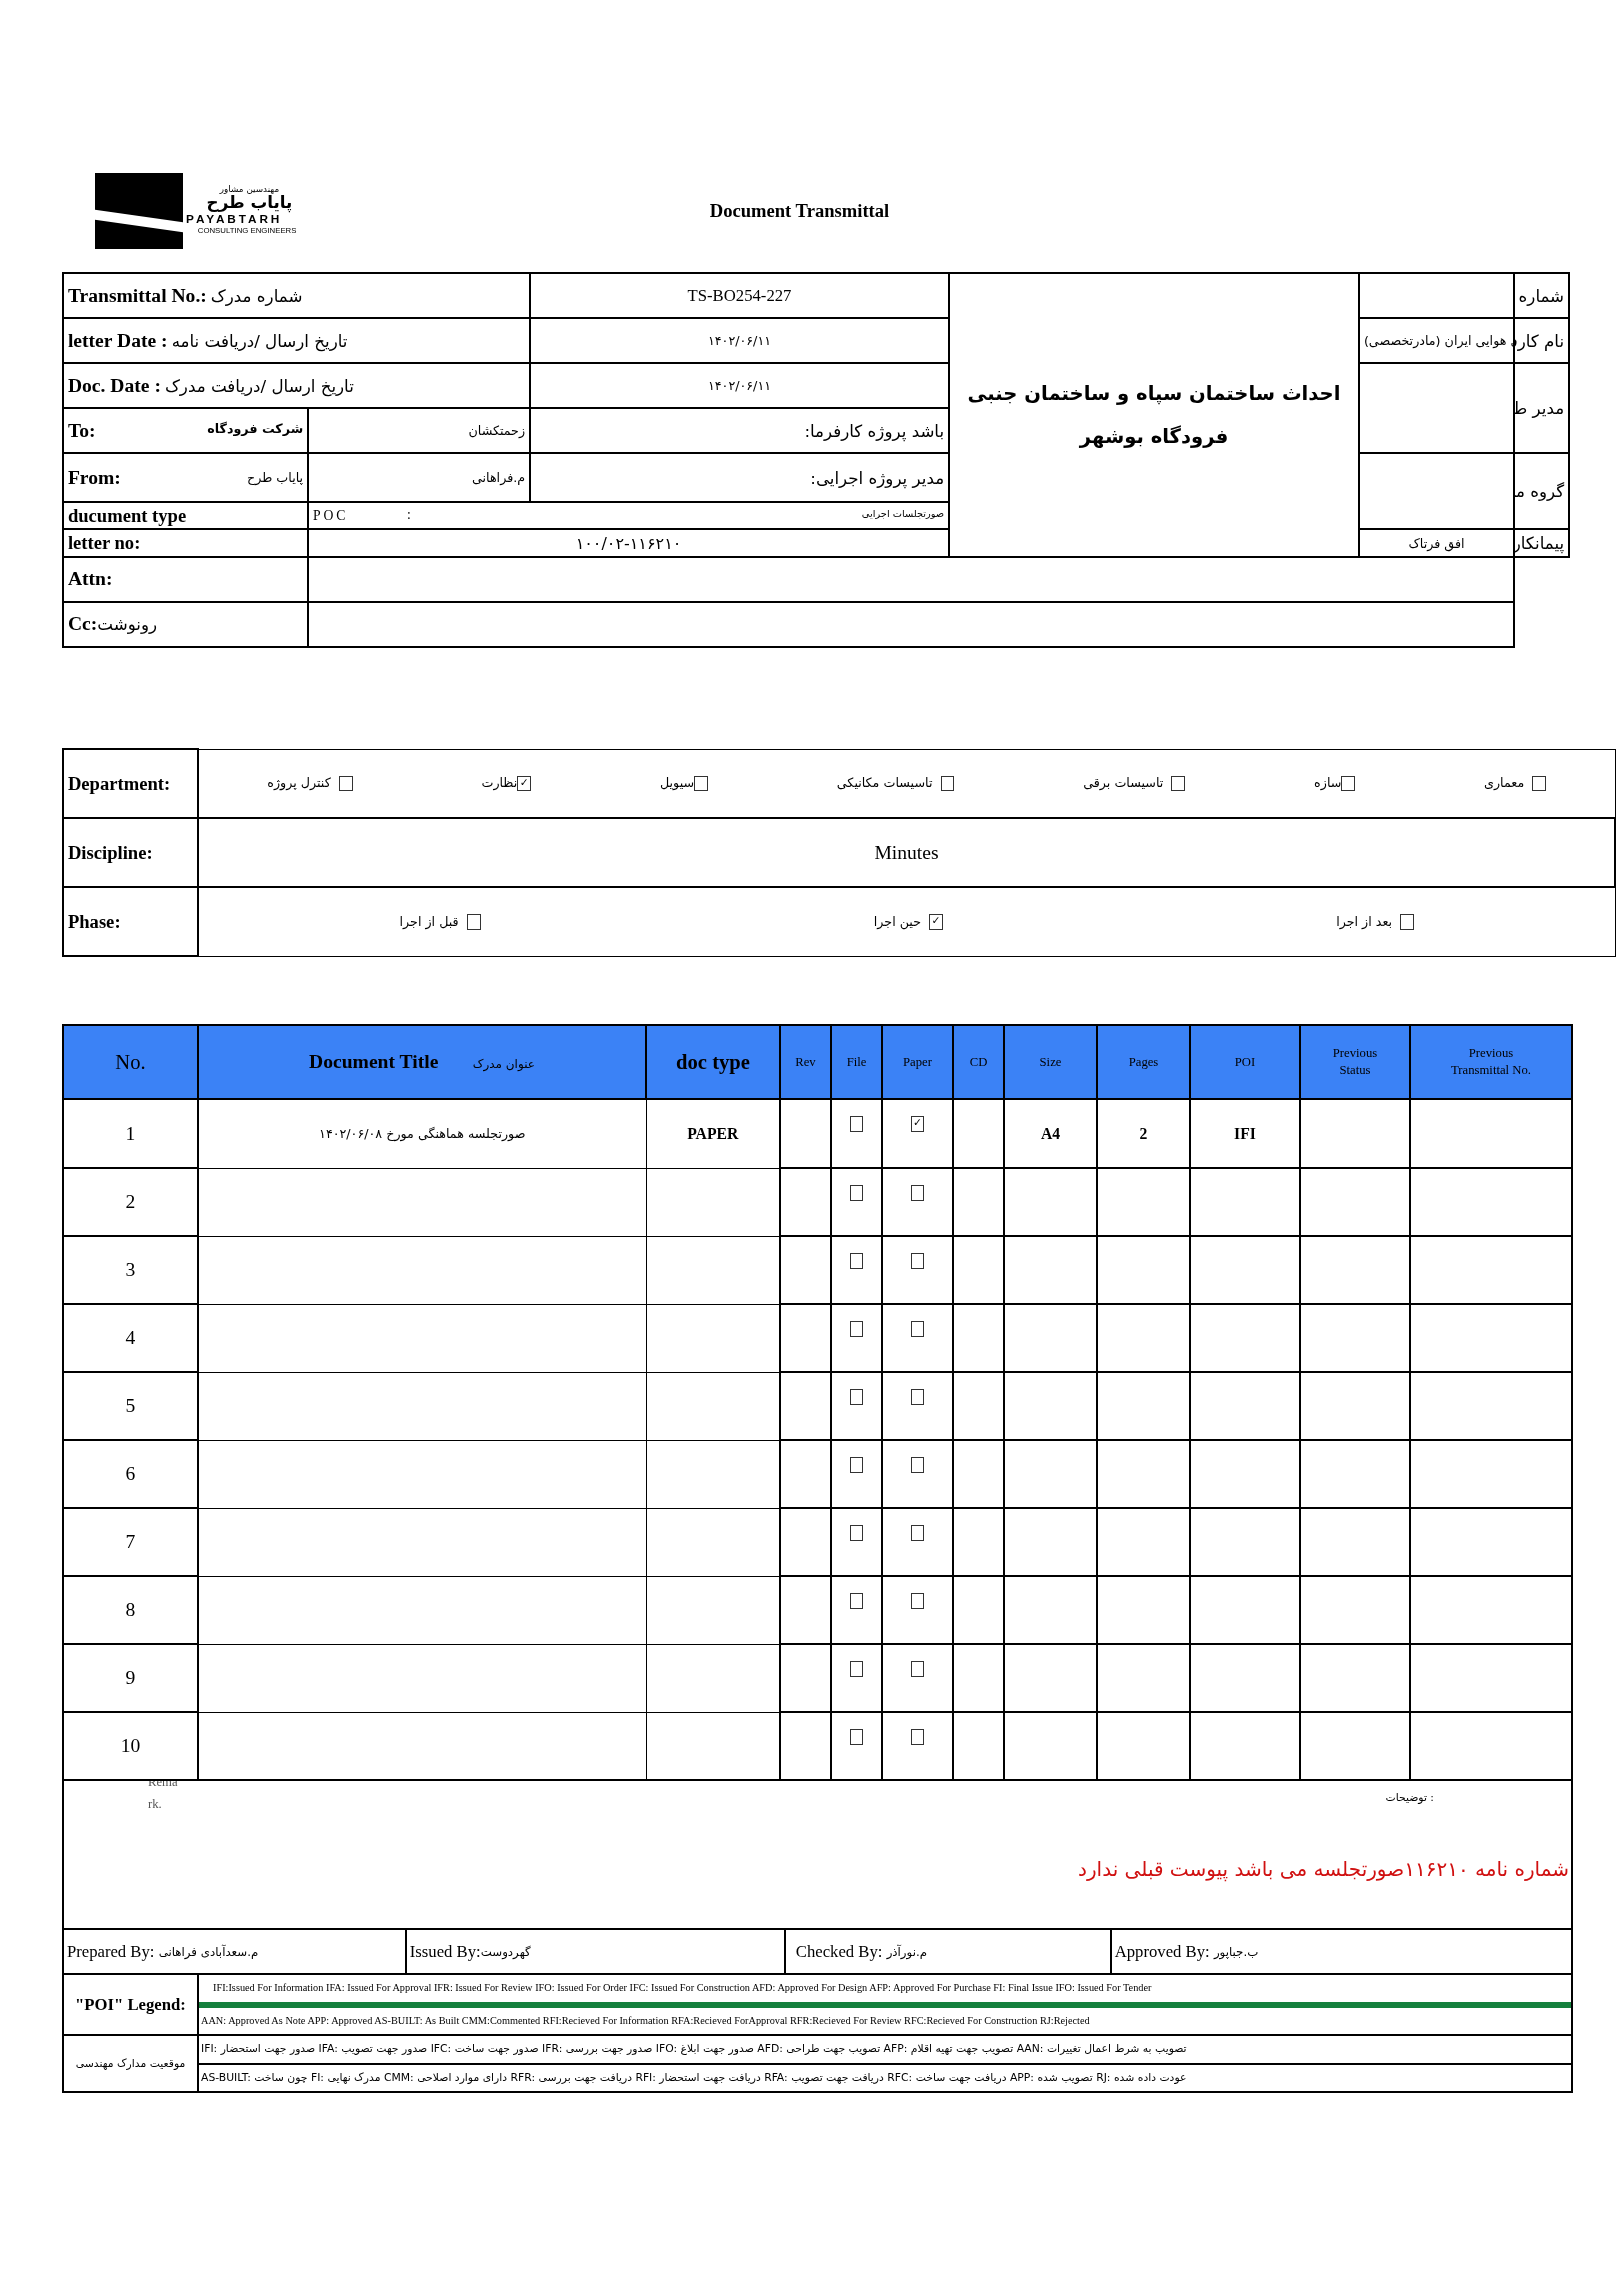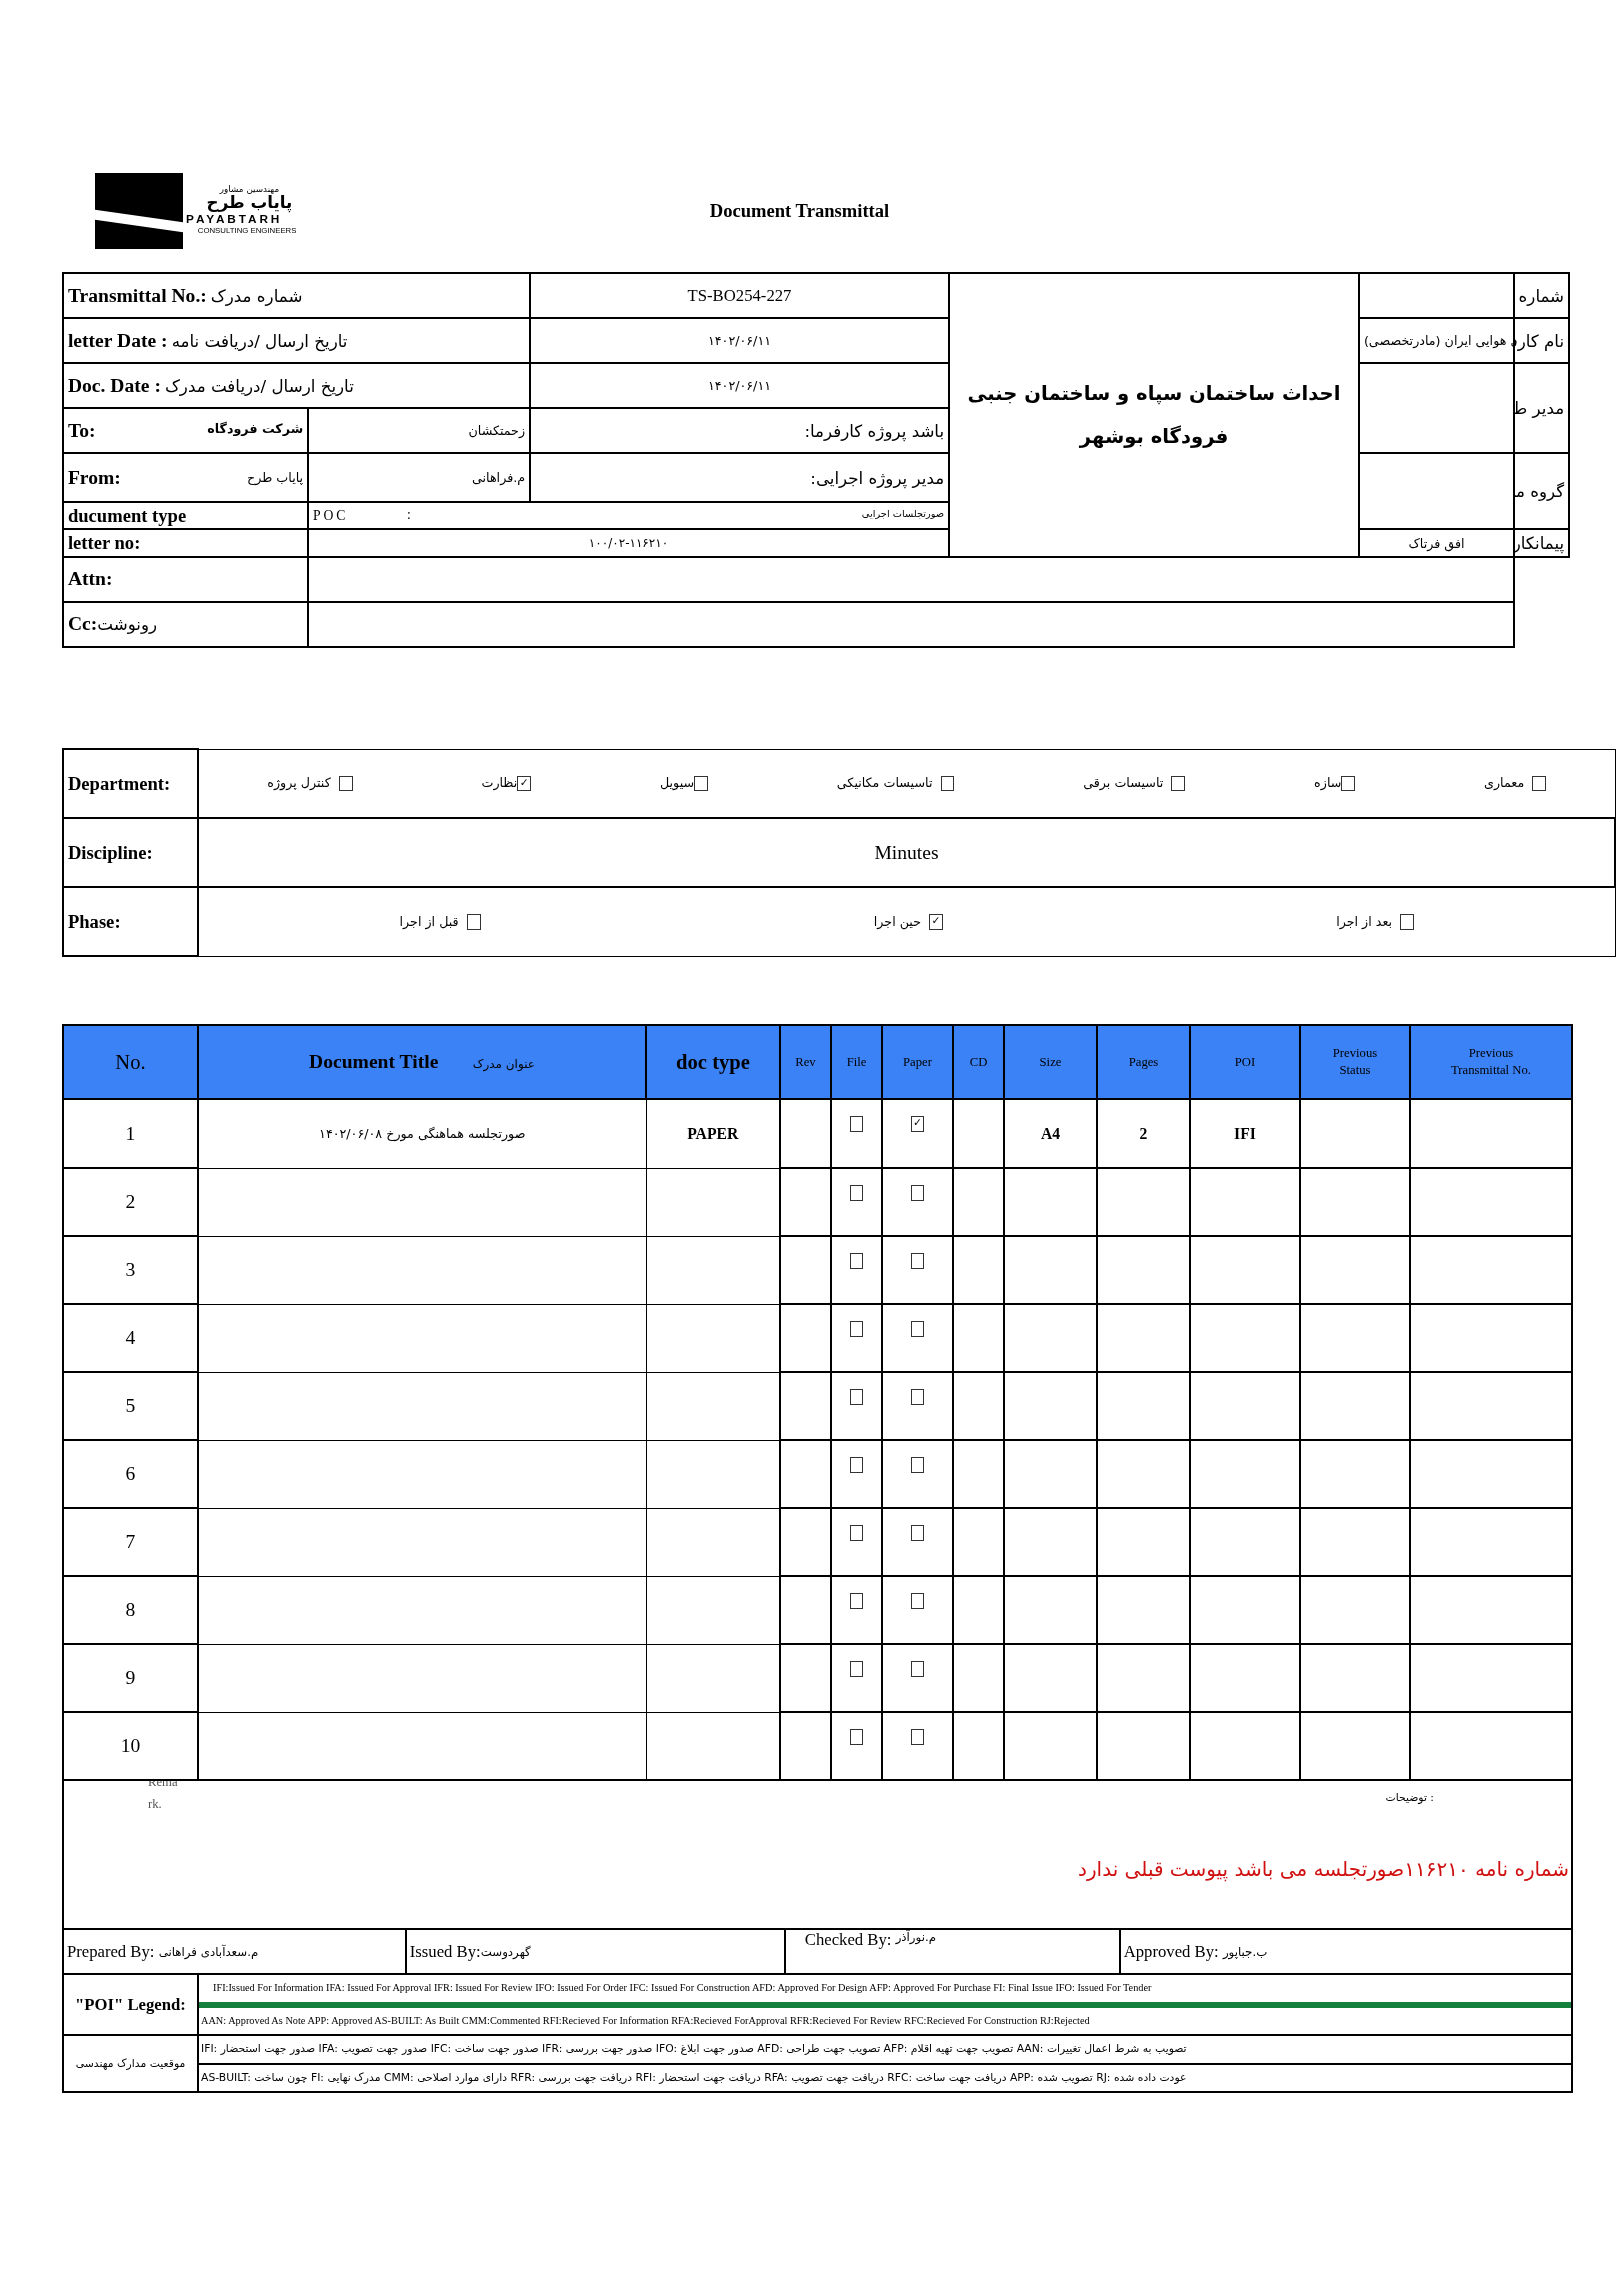--- a/index.html
+++ b/index.html
@@ -103,21 +103,21 @@
   <tr style="height:27.4px">
     <td class="lbl" style="font-size:18.6px">ducument type</td>
     <td colspan="3" style="position:relative;font-size:13.7px">
       <span style="letter-spacing:2.9px">POC</span>
       <span class="abs" style="left:98px;top:3.9px">:</span>
       <span class="fa abs" style="right:3.9px;top:4.9px;font-size:9.8px">صورتجلسات اجرایی</span>
     </td>
   </tr>
   <tr style="height:27.4px">
     <td class="lbl" style="font-size:18.6px">letter no:</td>
-    <td colspan="3" class="c fa" style="font-size:12px">۱۰۰/۰۲-۱۱۶۲۱۰</td>
+    <td colspan="3" class="c fa" style="font-size:16px">۱۰۰/۰۲-۱۱۶۲۱۰</td>
     <td class="c fa small" style="margin-top:-19.6px">افق فرتاک</td>
     <td class="rtl fa fa-lbl">پیمانکار:</td>
   </tr>
   <tr style="height:45px">
     <td class="lbl">Attn:</td>
     <td colspan="5"></td>
   </tr>
   <tr style="height:45px">
     <td>
       <span class="lbl">Cc:</span><span class="fa fa-lbl">رونوشت</span>
@@ -356,21 +356,21 @@
     </td>
   </tr>
   <tr style="height:43px">
     <td colspan="12" style="padding:0">
       <div style="display:flex;height:43px;font-size:16.7px">
         <div style="width:338px;border-right:2.9px solid #000;display:flex;align-items:center;padding-left:2.9px"><span>Prepared By:</span>&nbsp;<span class="fa" style="font-size:11.8px">م.سعدآبادی فراهانی</span></div>
         <div style="width:374px;border-right:2.9px solid #000;display:flex;align-items:center;padding-left:2.9px">
               <span>Issued By:</span>
               <span class="fa" style="font-size:11.8px">گهردوست</span>
             </div>
-        <div style="width:314px;border-right:2.9px solid #000;display:flex;align-items:flex-start;padding-left:19px"><span>Checked By:</span>&nbsp;<span class="fa" style="font-size:11.8px">م.نورآذر</span></div>
+        <div style="width:314px;border-right:2.9px solid #000;display:flex;align-items:center;padding-left:10px"><span>Checked By:</span>&nbsp;<span class="fa" style="font-size:11.8px">م.نورآذر</span></div>
         <div style="flex:1;display:flex;align-items:center;padding-left:2.9px"><span>Approved By:</span>&nbsp;<span class="fa" style="font-size:11.8px">ب.جباپور</span></div>
       </div>
     </td>
   </tr>
   <tr style="height:57px">
     <td class="c" style="font-size:16.7px;font-weight:bold">"POI" Legend:</td>
     <td colspan="11" style="padding:0;font-size:10.3px">
       <div style="height:26.5px;line-height:26.5px;border-bottom:6px solid #15803d;padding-left:14px;overflow:hidden">IFI:Issued For Information  IFA: Issued For Approval  IFR: Issued For Review   IFO: Issued For Order  IFC: Issued For Construction AFD: Approved For Design AFP: Approved For Purchase  FI: Final Issue  IFO: Issued For Tender</div>
       <div style="height:26.5px;line-height:26.5px;padding-left:2px;overflow:hidden">AAN: Approved As Note  APP: Approved  AS-BUILT: As Built CMM:Commented  RFI:Recieved For Information   RFA:Recieved ForApproval   RFR:Recieved For Review  RFC:Recieved For Construction  RJ:Rejected</div>
     </td>

